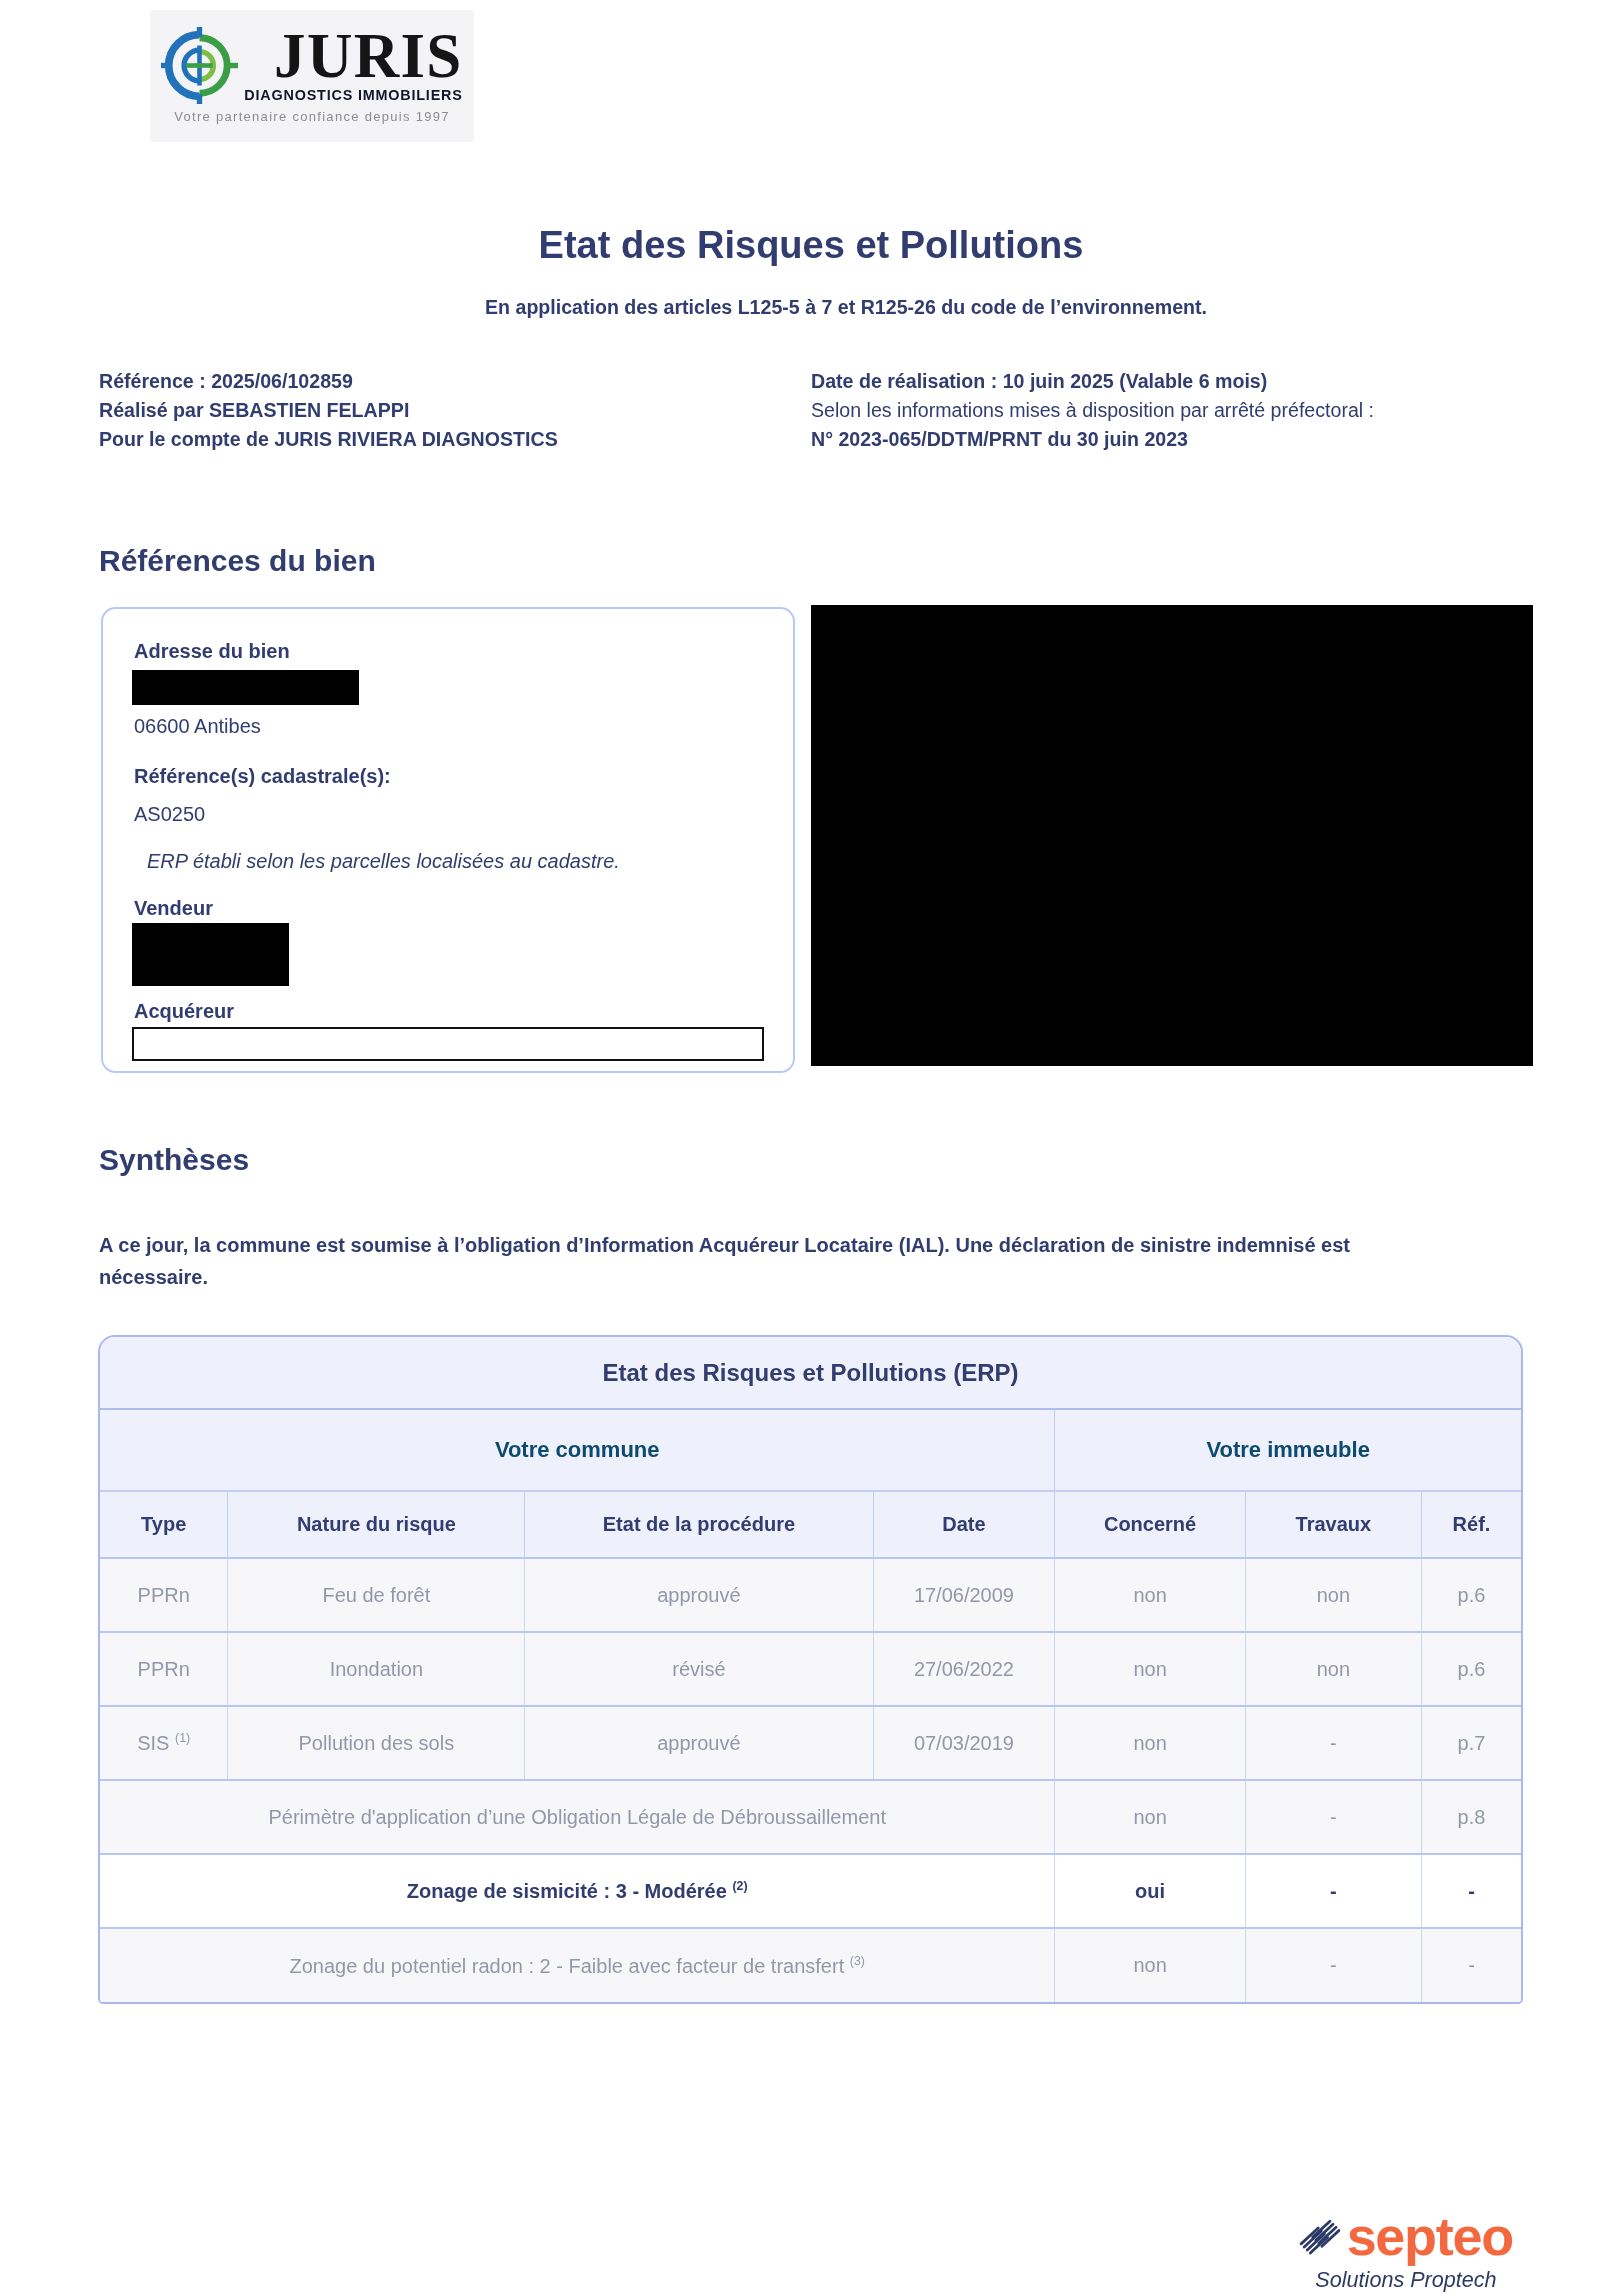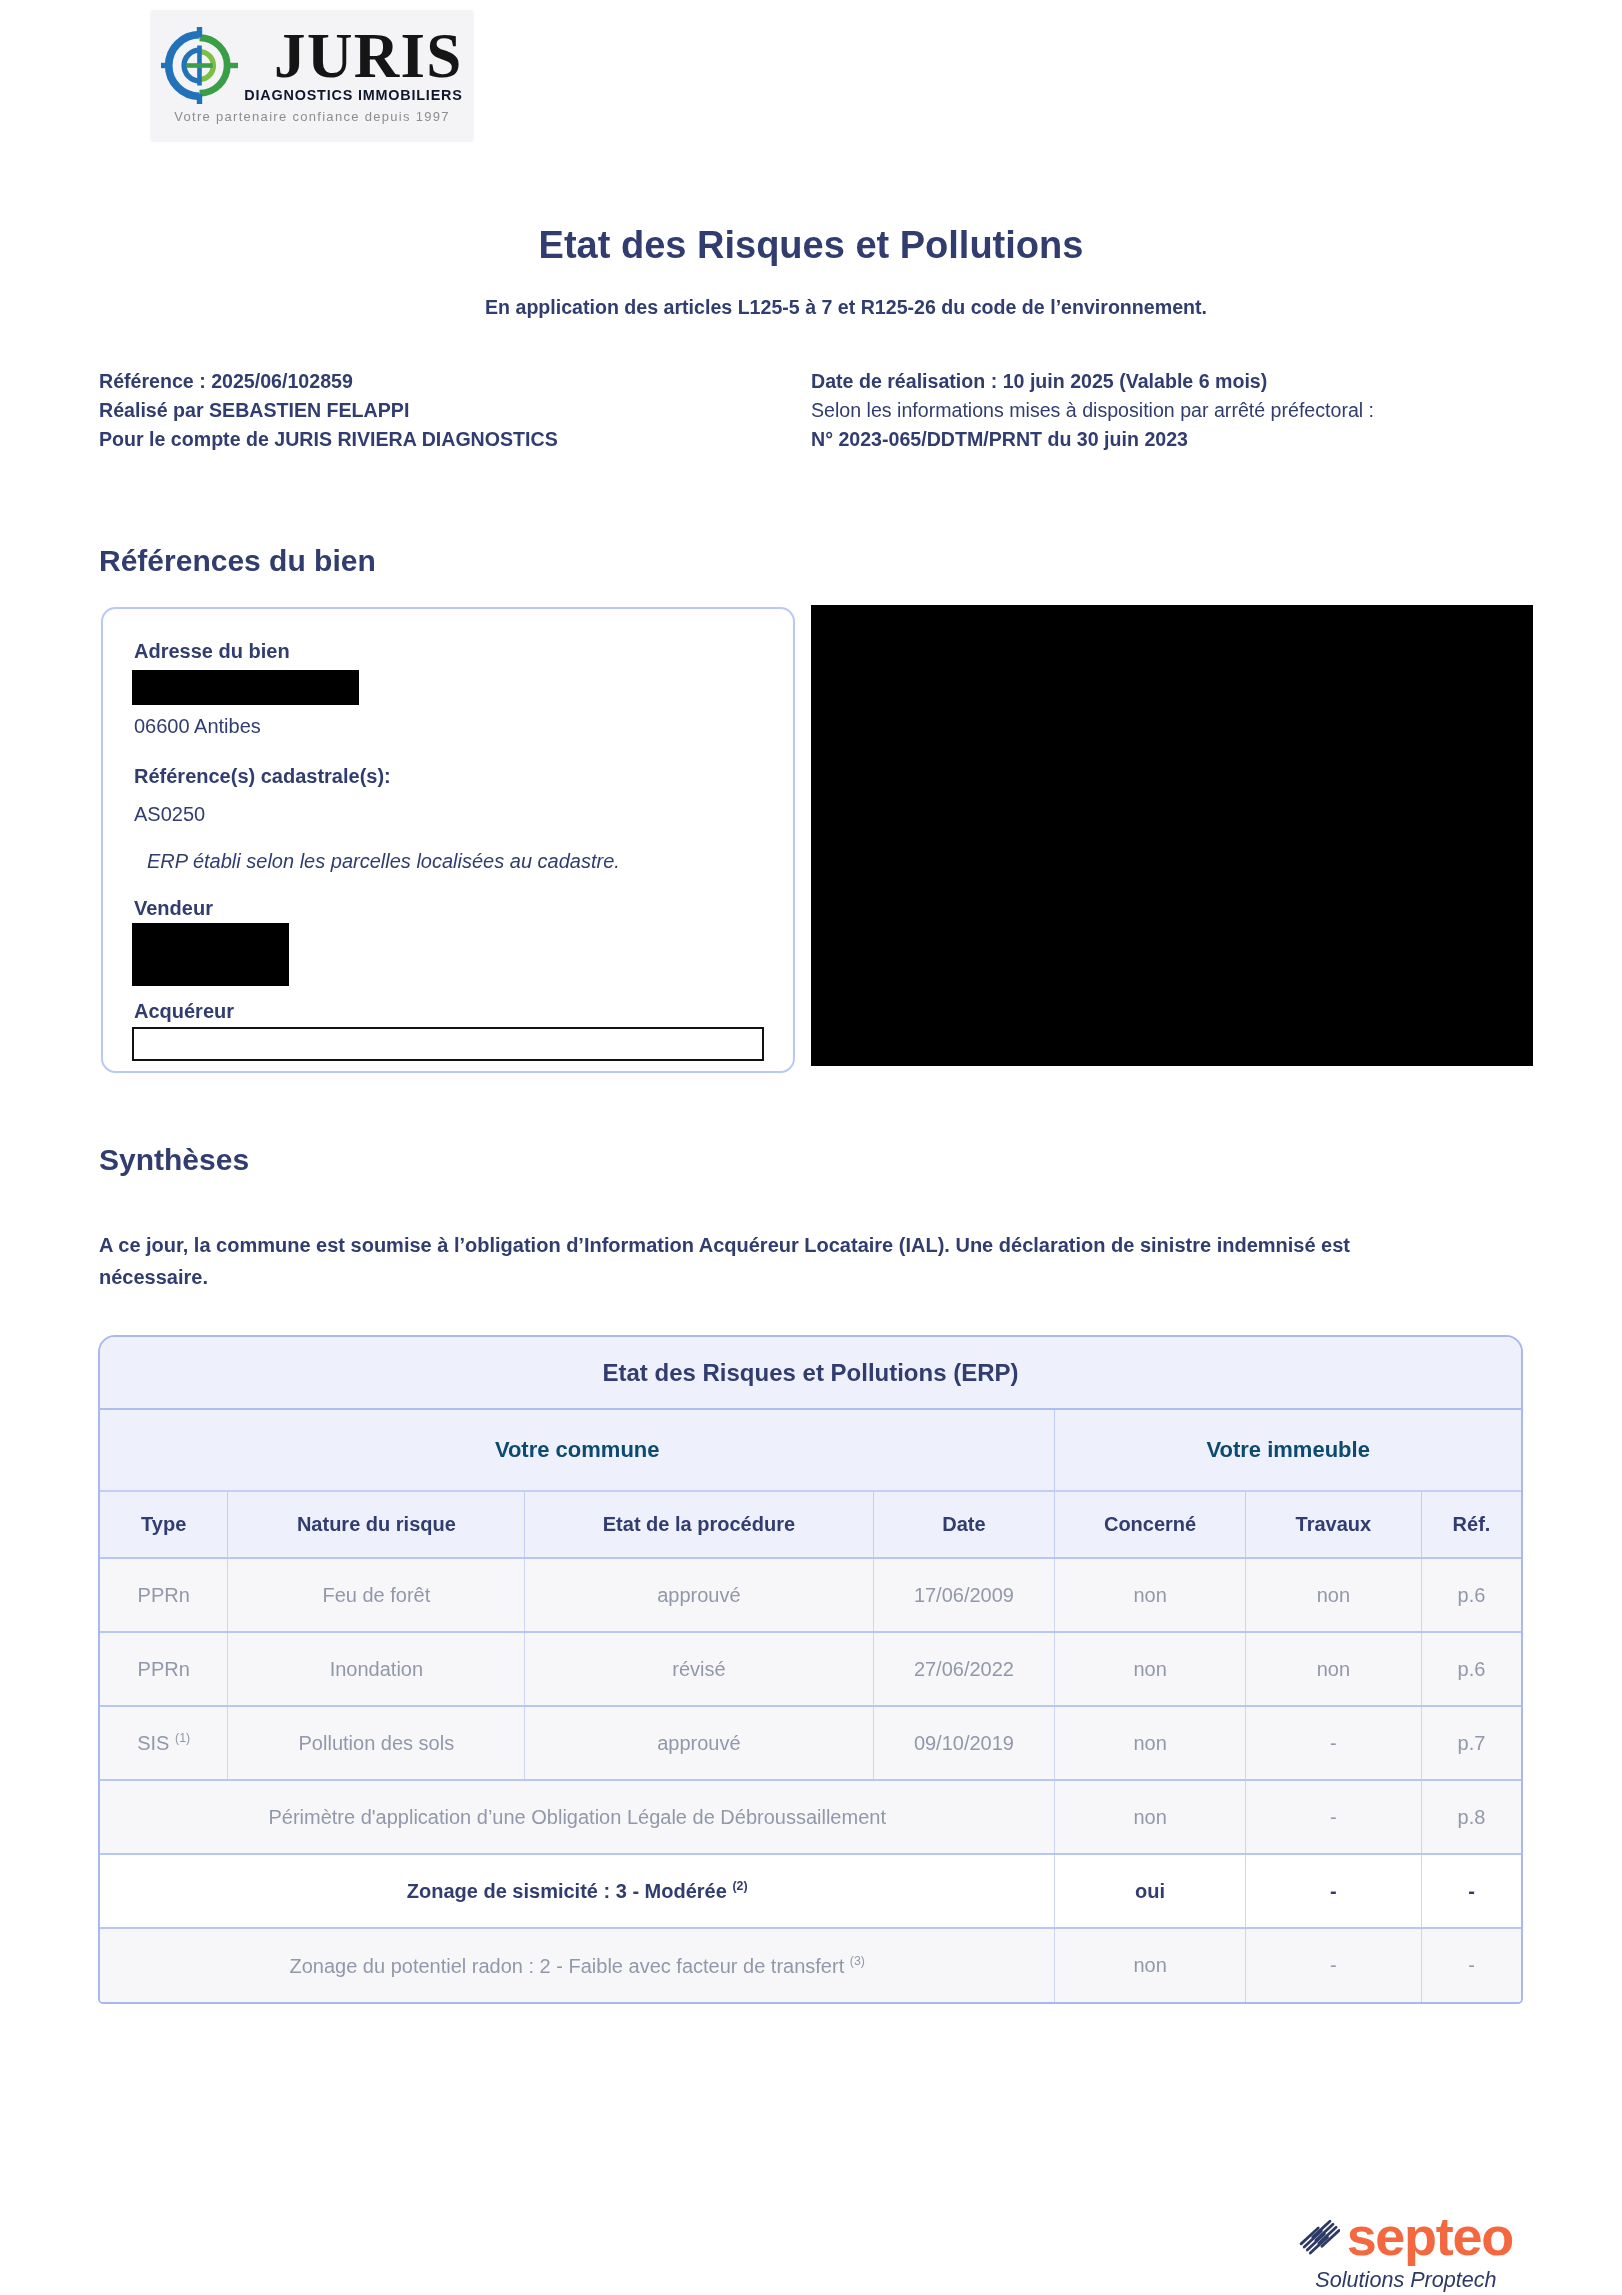--- a/index.html
+++ b/index.html
@@ -229,21 +229,21 @@
           <td>27/06/2022</td>
           <td>non</td>
           <td>non</td>
           <td>p.6</td>
         </tr>
 
         <tr class="data">
           <td><span>SIS</span> <sup>(1)</sup></td>
           <td>Pollution des sols</td>
           <td>approuvé</td>
-          <td>09/10/2019</td>
+          <td>07/03/2019</td>
           <td>non</td>
           <td>-</td>
           <td>p.7</td>
         </tr>
 
         <tr class="data">
           <td colspan="4">Périmètre d'application d’une Obligation Légale de Débroussaillement</td>
           <td>non</td>
           <td>-</td>
           <td>p.8</td>

